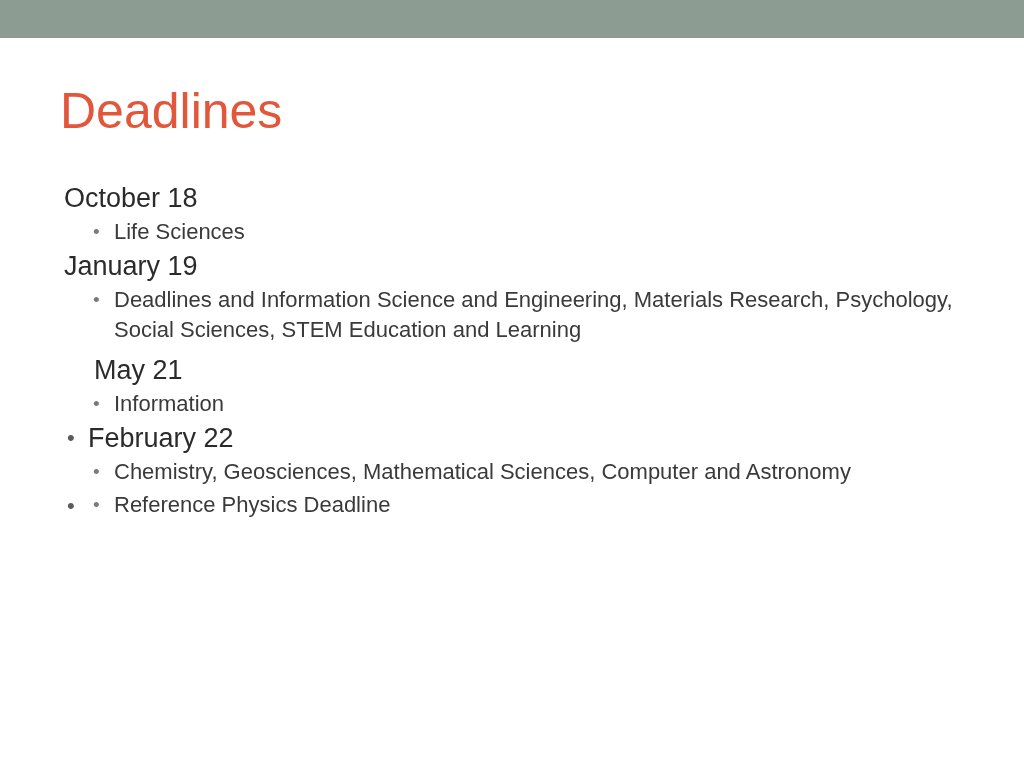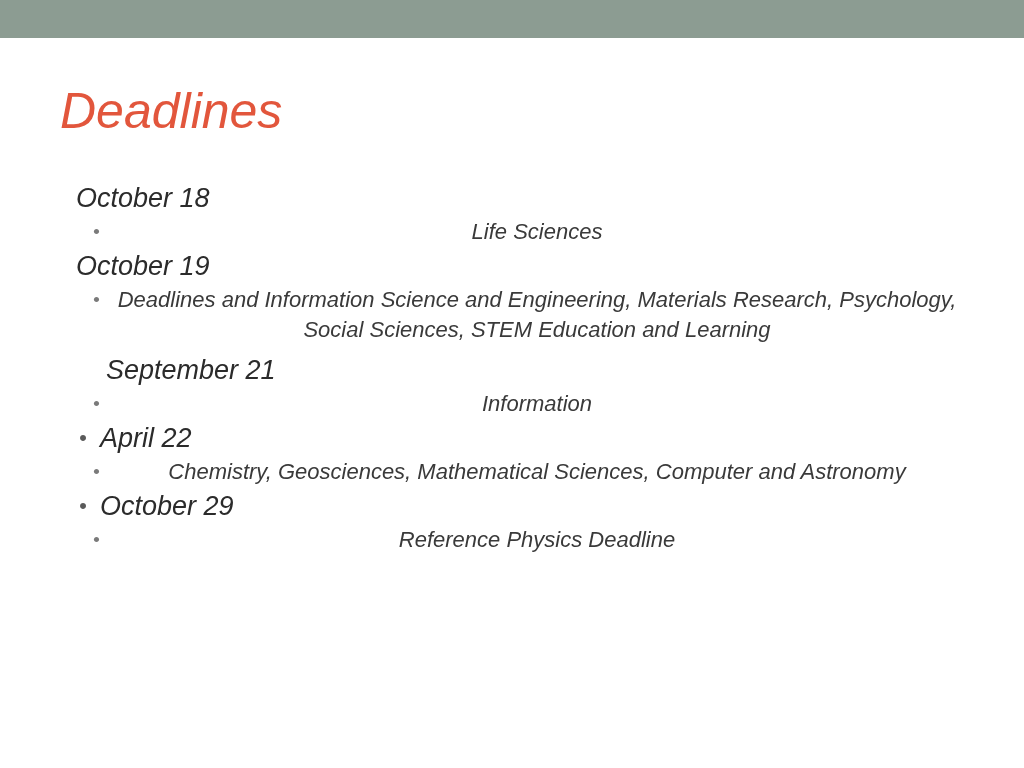--- a/index.html
+++ b/index.html
@@ -11,21 +11,20 @@
     height: 768px;
     background: #ffffff;
     font-family: "Liberation Sans", sans-serif;
     overflow: hidden;
   }
   .slide {
     position: relative;
     width: 1024px;
     height: 624px;
     background: #ffffff;
-    font-style: italic;
   }
   .top-bar {
     position: absolute;
     left: 0;
     top: 0;
     width: 1024px;
     height: 38px;
     background: #8c9c92;
   }
   .title {
@@ -42,21 +41,21 @@
   .content {
     position: absolute;
     left: 60px;
     top: 182px;
     width: 900px;
   }
   .lvl1 {
     font-size: 27px;
     color: #2b2b2b;
     line-height: 1.22;
-    margin: 0 0 2px 16px;
+    margin: 0 0 2px 4px;
     position: relative;
   }
   .lvl1.bulleted {
     padding-left: 24px;
   }
   .lvl1.bulleted .bullet {
     position: absolute;
     left: 3px;
     top: 0px;
     color: #5a5a5a;
@@ -77,21 +76,20 @@
   .lvl2 .bullet {
     position: absolute;
     left: 33px;
     top: 0;
     color: #7a7a7a;
     font-size: 19px;
     line-height: 1.55;
   }
   .lvl2 .text {
     display: block;
-    text-align: center;
   }
   .spacer-sm { height: 6px; }
 </style>
 </head>
 <body>
 
 <div class="slide">
 
   <div class="top-bar"></div>
 
@@ -102,52 +100,51 @@
     <div class="lvl1">
       <span>October 18</span>
     </div>
 
     <div class="lvl2">
       <span class="bullet">•</span>
       <span class="text">Life Sciences</span>
     </div>
 
     <div class="lvl1">
-      <span>October 19</span>
+      <span>January 19</span>
     </div>
 
     <div class="lvl2">
       <span class="bullet">•</span>
       <span class="text">Deadlines and Information Science and Engineering, Materials Research, Psychology, Social Sciences, STEM Education and Learning</span>
     </div>
 
     <div class="spacer-sm"></div>
 
     <div class="lvl1 indented">
-      <span>September 21</span>
+      <span>May 21</span>
     </div>
 
     <div class="lvl2">
       <span class="bullet">•</span>
       <span class="text">Information</span>
     </div>
 
     <div class="lvl1 bulleted">
       <span class="bullet">•</span>
-      <span>April 22</span>
+      <span>February 22</span>
     </div>
 
     <div class="lvl2">
       <span class="bullet">•</span>
       <span class="text">Chemistry, Geosciences, Mathematical Sciences, Computer and Astronomy</span>
     </div>
 
     <div class="lvl1 bulleted">
       <span class="bullet">•</span>
-      <span>October 29</span>
     </div>
 
     <div class="lvl2">
       <span class="bullet">•</span>
       <span class="text">Reference Physics Deadline</span>
     </div>
 
   </div>
 </div>
 

